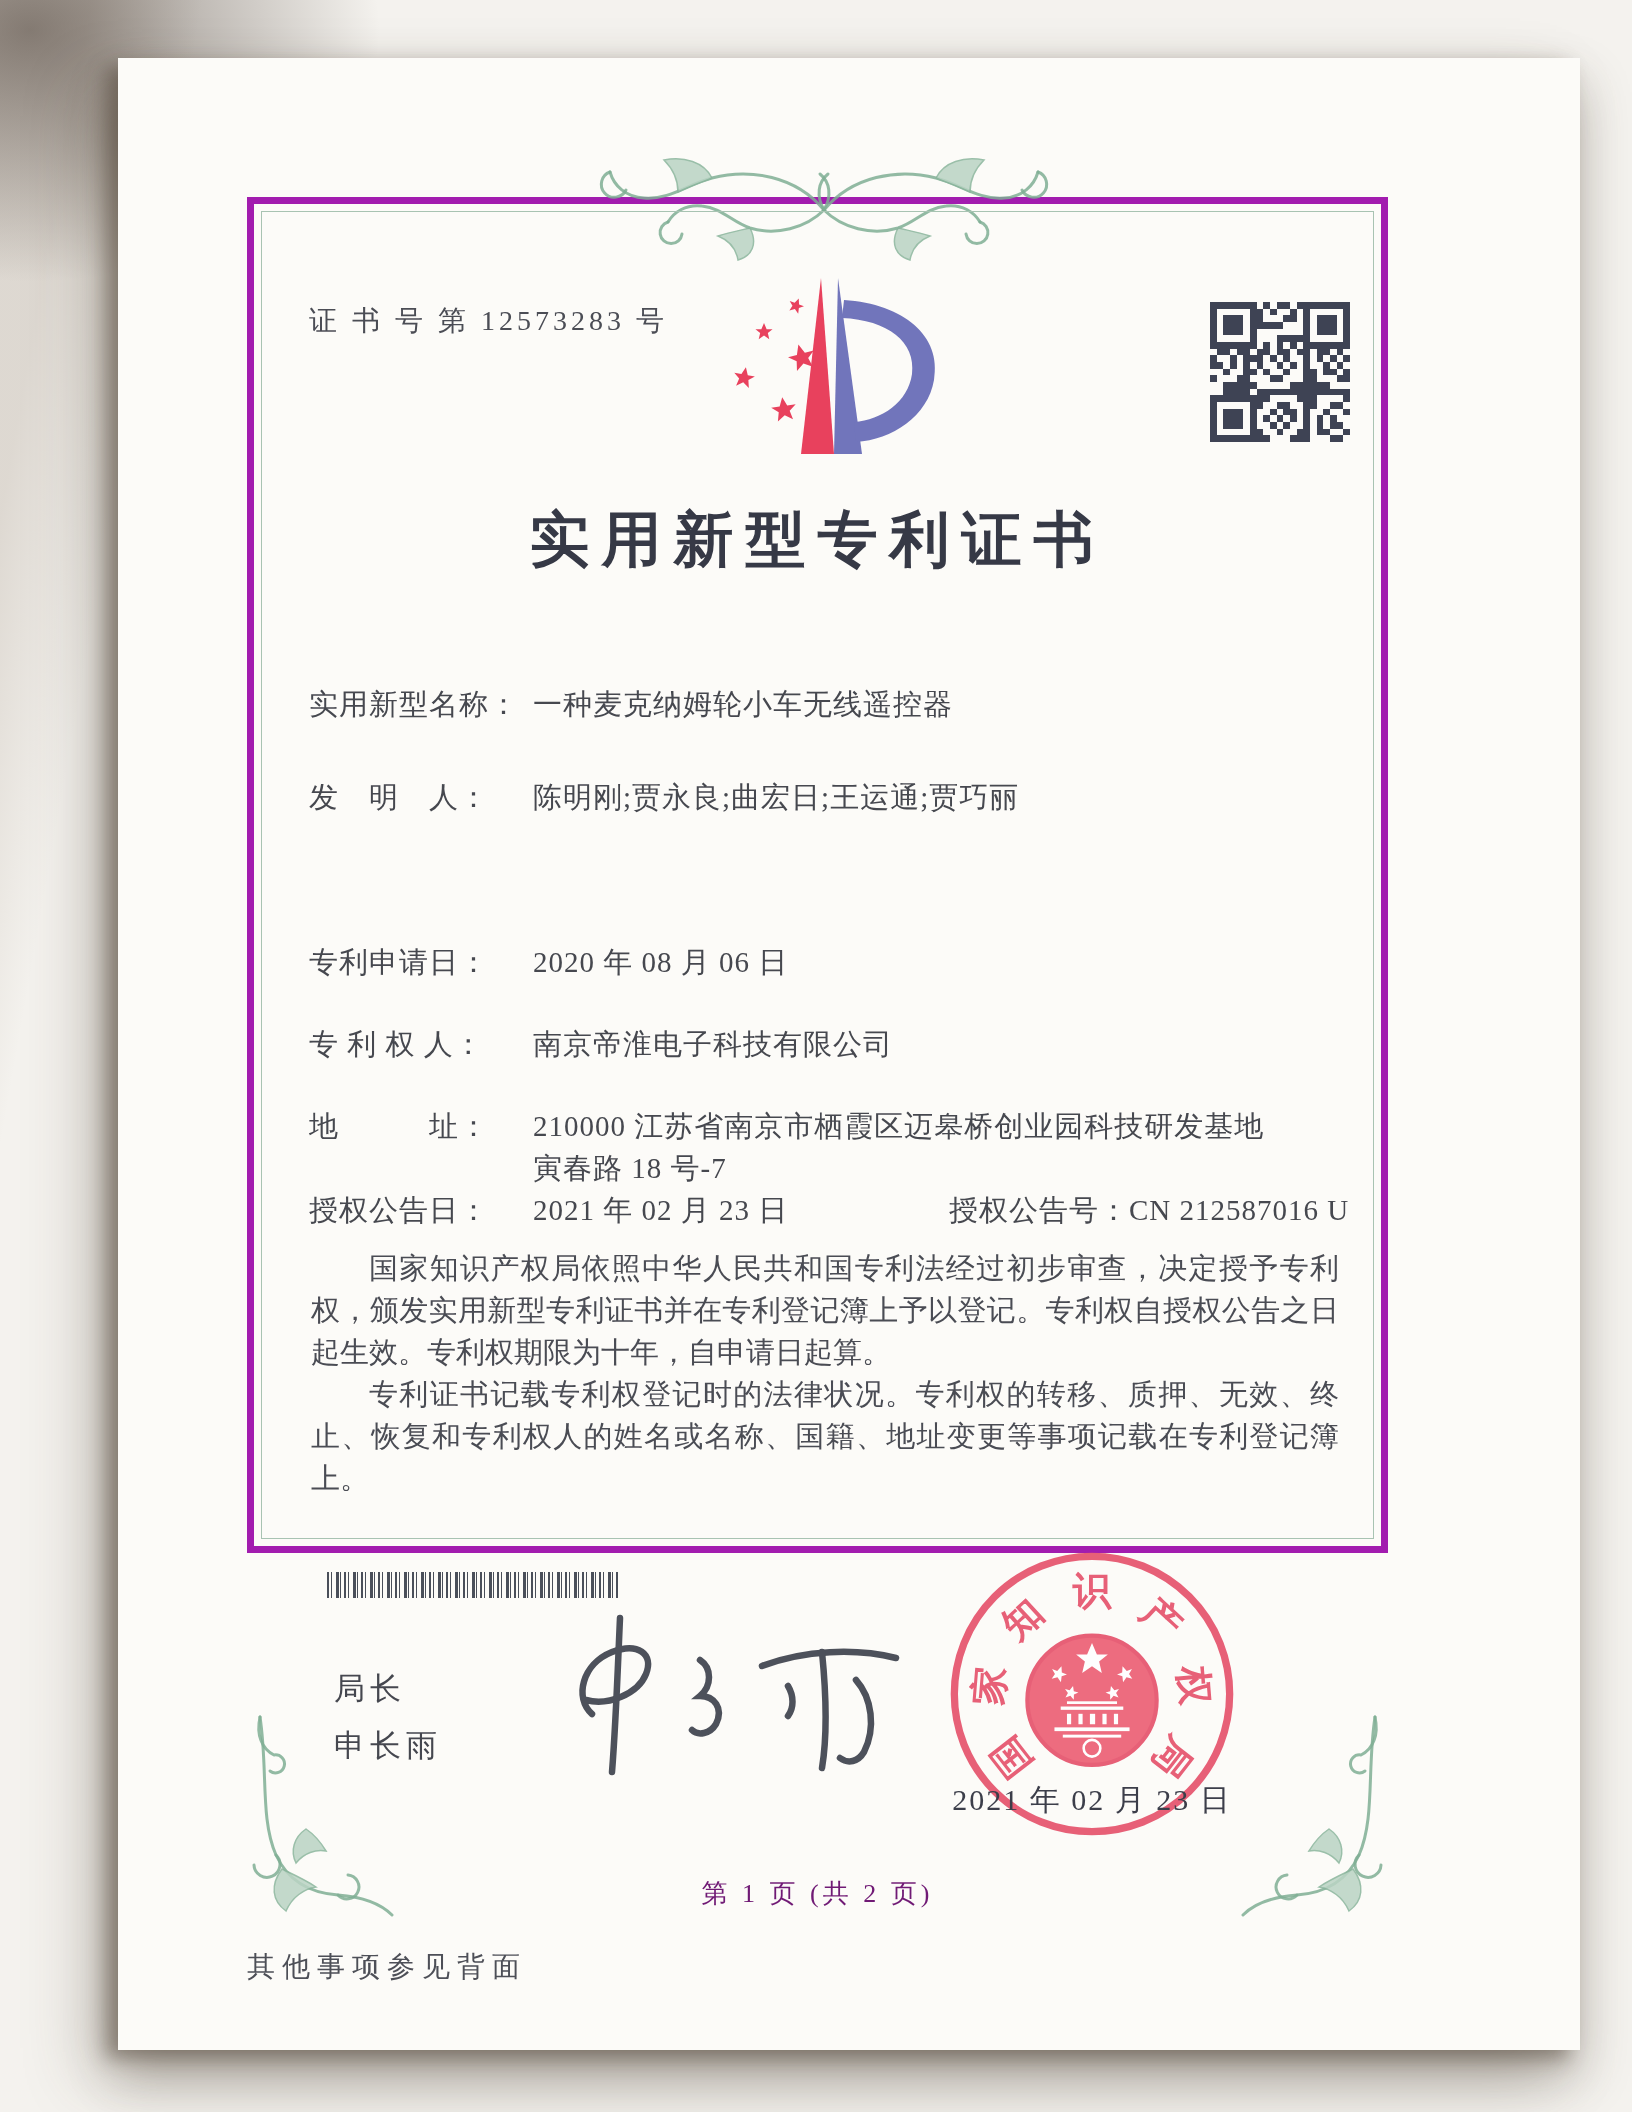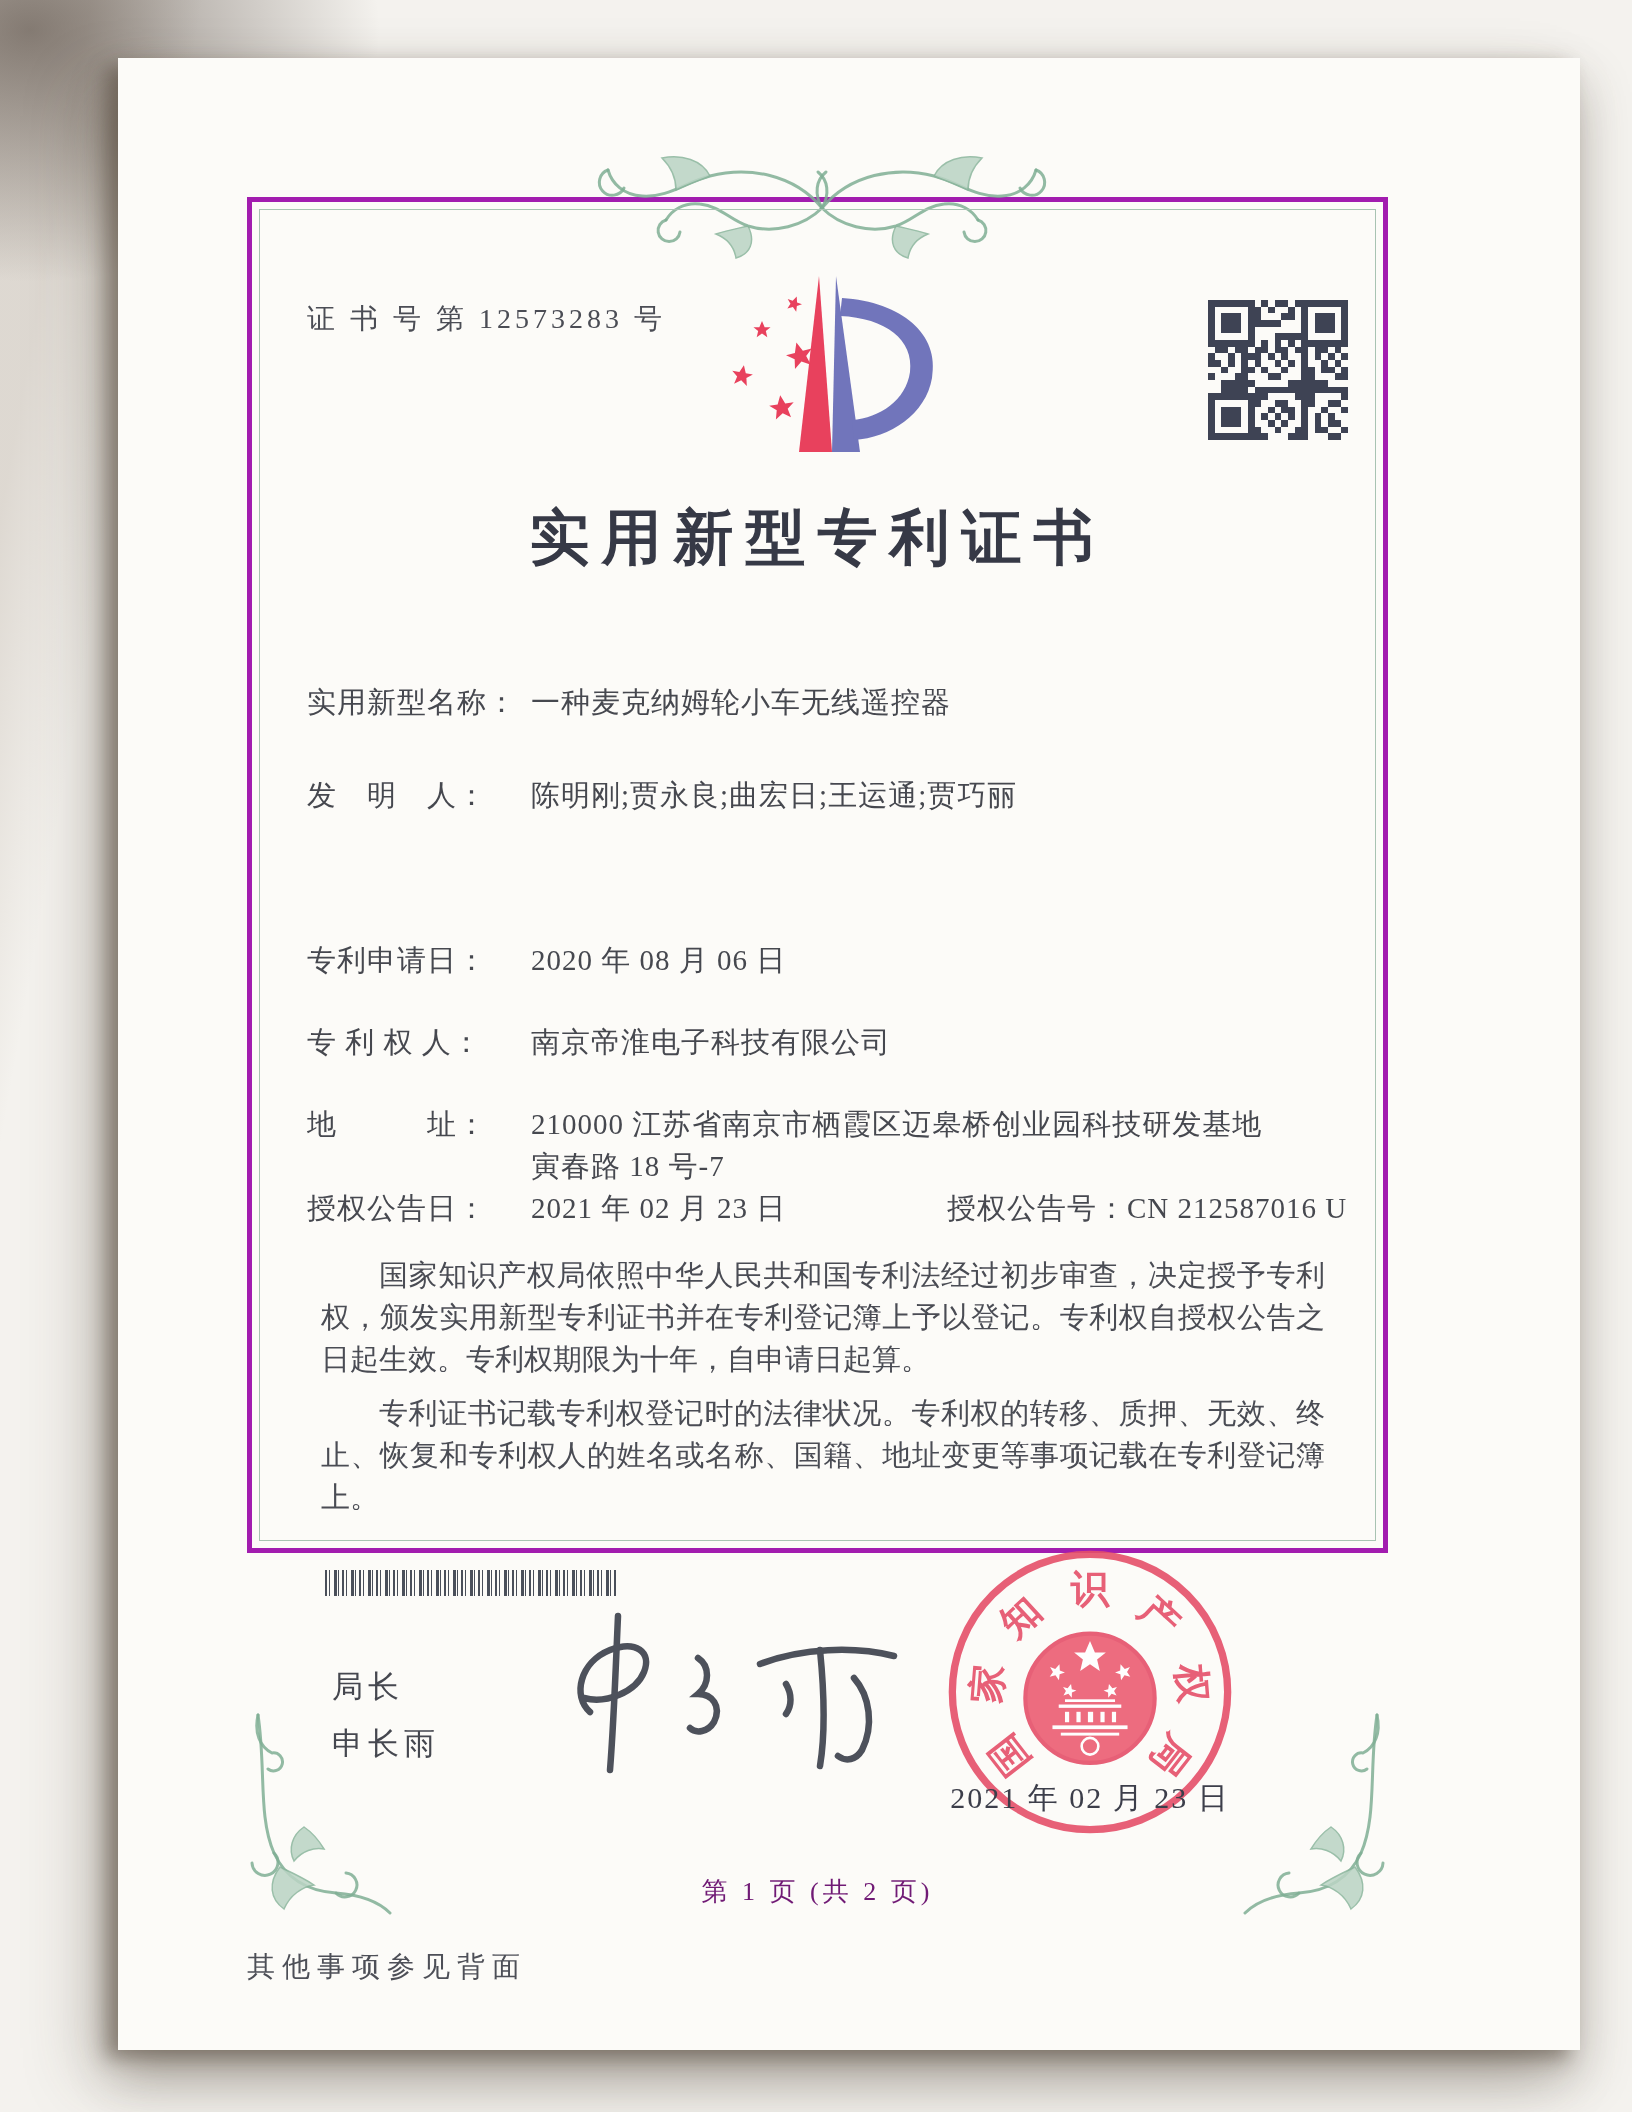--- a/index.html
+++ b/index.html
@@ -15,35 +15,35 @@
       linear-gradient(100deg, rgba(120,100,80,.18) 0 90px, rgba(120,100,80,0) 200px);
     pointer-events:none;
   }
   .paper{
     position:absolute;left:118px;top:58px;width:1462px;height:1992px;z-index:1;
     background:#fcfbf8;
     box-shadow:-12px 8px 18px rgba(70,58,45,.45), -30px 28px 60px rgba(70,58,45,.25), 0 26px 48px rgba(70,58,45,.3);
   }
   .frame{
     position:absolute;left:129px;top:139px;width:1141px;height:1356px;
-    border:5px solid #a21caf;box-sizing:border-box;
+    border:7px solid #a21caf;box-sizing:border-box;
   }
   .frame::after{
     content:"";position:absolute;left:7px;top:7px;right:7px;bottom:7px;
     border:1.5px solid #a8c3b2;pointer-events:none;
   }
   .abs{position:absolute;}
   .cert-no{left:55px;top:98px;font-size:28px;letter-spacing:4px;color:#4b4d55;white-space:nowrap;}
   .title{left:0;right:0;top:296px;text-align:center;font-size:60px;font-weight:600;
     letter-spacing:12px;color:#363946;white-space:nowrap;}
   .row{left:55px;font-size:29px;color:#46484f;letter-spacing:1px;white-space:nowrap;}
   .row .lbl{display:inline-block;width:224px;}
   .para-box{left:57px;top:1043px;width:1028px;font-size:29px;line-height:42px;
     text-align:justify;color:#4a4c54;}
-  .para-box p{margin:12px;text-indent:2em;font-family:Liberation Mono, monospace;}
+  .para-box p{margin:0;text-indent:2em;}
   .barcode{left:73px;top:1368px;width:292px;height:26px;
     background:repeating-linear-gradient(90deg,#4a4f5a 0 2px,transparent 2px 4px,#4a4f5a 4px 5px,transparent 5px 9px,#4a4f5a 9px 12px,transparent 12px 13px,#4a4f5a 13px 14px,transparent 14px 17px);}
   .officer{font-size:31px;color:#45474f;letter-spacing:5px;white-space:nowrap;font-family:Liberation Serif, serif;}
   .seal-date{left:672px;top:1576px;width:332px;text-align:center;font-size:30px;
     color:#3c3e4a;letter-spacing:2px;white-space:nowrap;z-index:5;}
   .page-info{left:0;right:0;top:1672px;text-align:center;font-size:26px;color:#701a75;letter-spacing:4px;}
   .back-note{left:129px;top:1890px;width:1141px;text-align:left;font-size:28px;
     letter-spacing:7px;color:#4d4f57;}
   #seal-ring text{font-size:37px;font-weight:600;fill:#e5506a;font-family:"Liberation Serif",serif;}
   .orn{stroke:#7fae94;stroke-width:3;fill:none;stroke-linecap:round;opacity:.85;}

